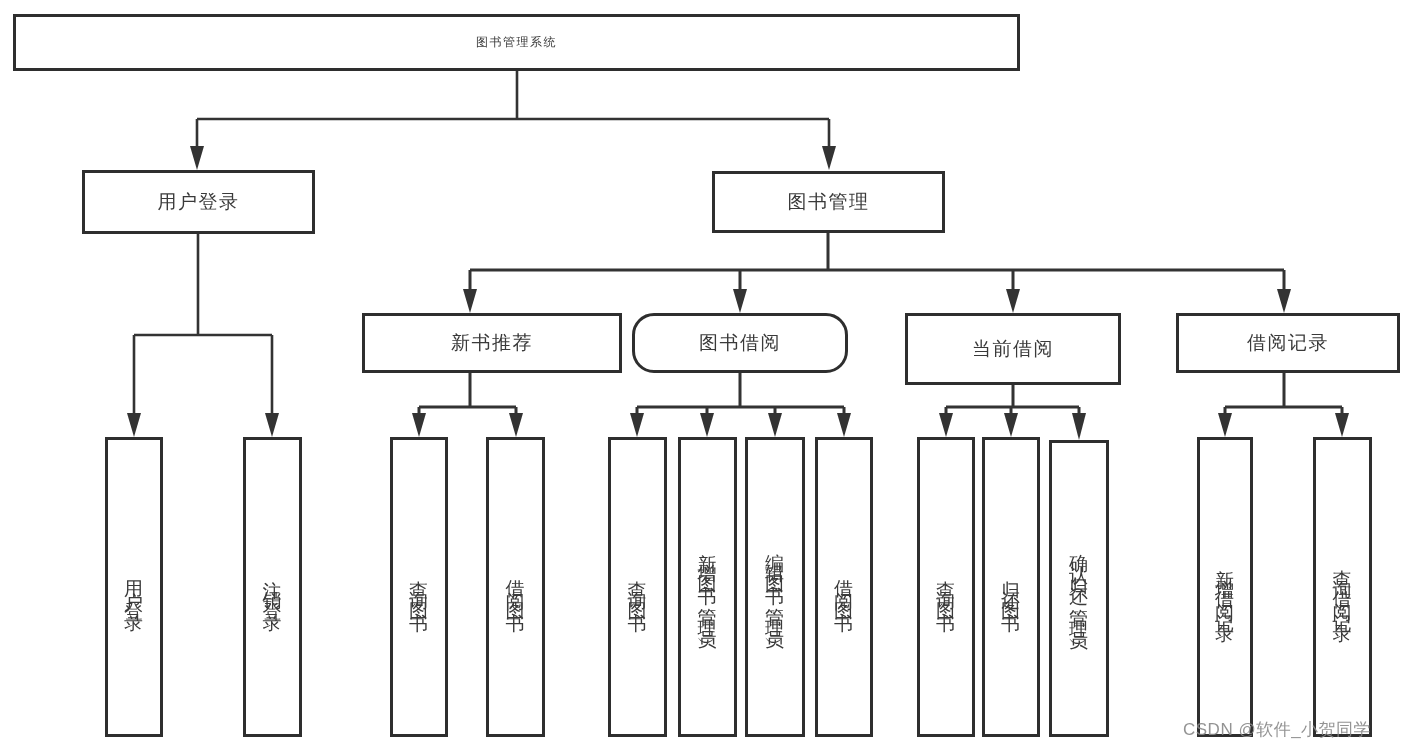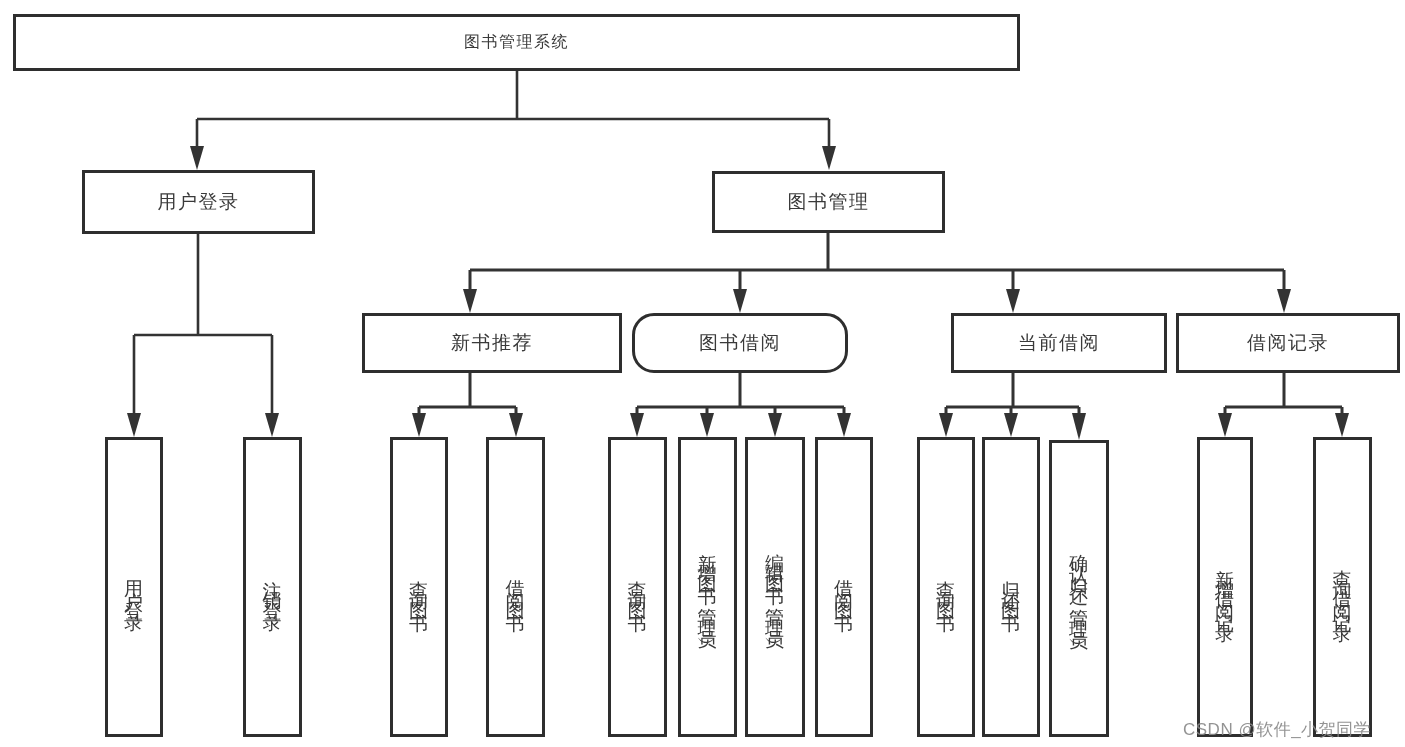--- a/index.html
+++ b/index.html
@@ -32,21 +32,21 @@
     justify-content: center;
     color: #3a3a3a;
     z-index: 2;
   }
   .hnode span {
     font-size: 19px;
     letter-spacing: 1.5px;
     white-space: nowrap;
   }
   .root-node { font-size: 17px; }
-  .root-node span { font-size: 16px; }
+  .root-node span { font-size: 12px; }
   .vnode span {
     writing-mode: vertical-rl;
     text-orientation: mixed;
     font-size: 19px;
     letter-spacing: 11px;
     line-height: 1;
     white-space: nowrap;
   }
   #watermark {
     position: absolute;
@@ -123,21 +123,21 @@
   <div class="node hnode" style="left:712px; top:171px; width:233px; height:62px;text-align:center;">
     <span>图书管理</span>
   </div>
 
   <div class="node hnode" style="left:362px; top:313px; width:260px; height:60px;">
     <span>新书推荐</span>
   </div>
   <div class="node hnode" style="left:632px; top:313px; width:216px; height:60px;border-radius:22px;">
     <span>图书借阅</span>
   </div>
-  <div class="node hnode" style="left:951px; top:313px; width:216px; height:60px;">
+  <div class="node hnode" style="left:905px; top:313px; width:216px; height:72px;">
     <span>当前借阅</span>
   </div>
   <div class="node hnode" style="left:1176px; top:313px; width:224px; height:60px;">
     <span>借阅记录</span>
   </div>
 
   <div class="node vnode" style="left:105px; top:437px; width:58px; height:300px;">
     <span>用户登录</span>
   </div>
   <div class="node vnode" style="left:243px; top:437px; width:59px; height:300px;">

